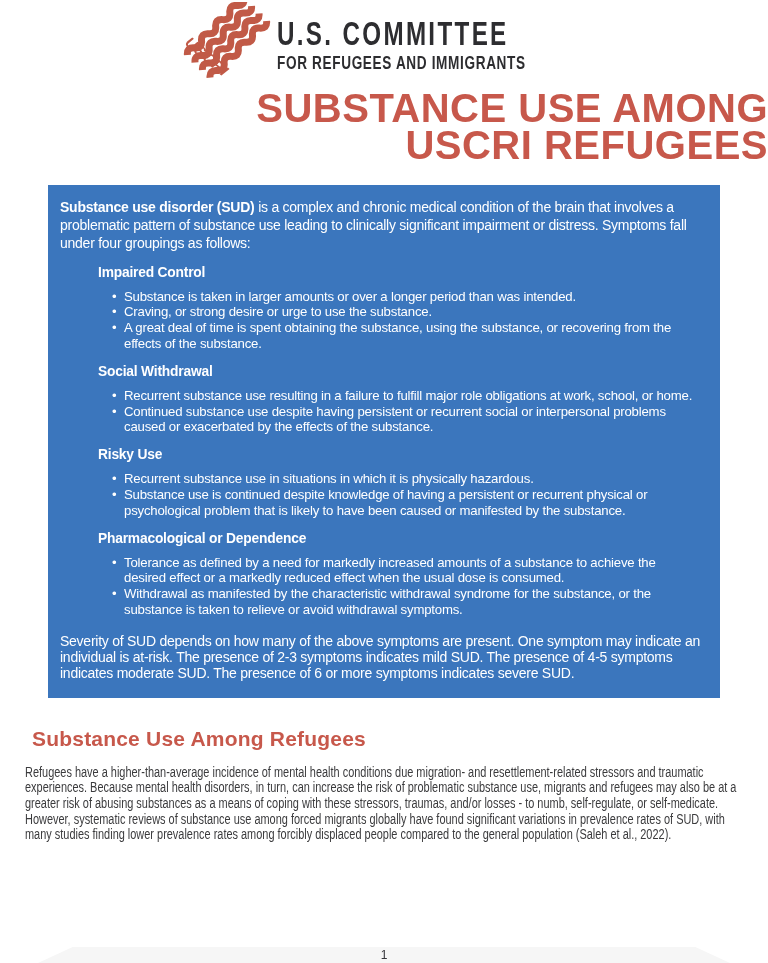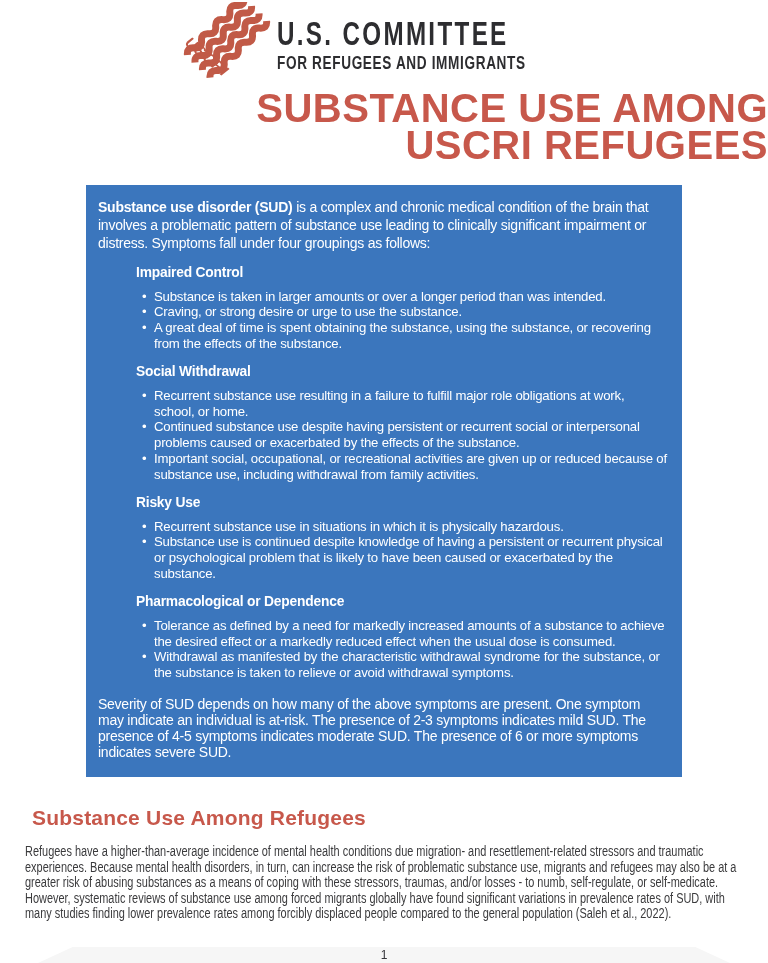--- a/index.html
+++ b/index.html
@@ -43,21 +43,21 @@
     text-align: right;
     color: var(--accent-red);
     font-weight: bold;
     font-size: 40px;
     line-height: 37px;
     letter-spacing: 0.5px;
   }
 
   
   .infobox {
-    width: 596px;
+    width: 672px;
     margin: 21px auto 0 auto;
     background: var(--box-blue);
     color: #ffffff;
     padding: 13px 14px 17px 12px;
   }
   .intro {
     margin: 0;
     font-size: 14px;
     line-height: 18.2px;
     letter-spacing: -0.25px;
@@ -69,21 +69,21 @@
     letter-spacing: -0.2px;
   }
   .sud-section h3 {
     margin: 8px; padding: 0;
     font-size: 13.8px;
     line-height: 16px;
     font-weight: bold;
   }
   .sud-section ul {
     list-style: none;
-    margin: 0; padding: 0 0 0 14px;
+    margin: 8px; padding: 0 0 0 14px;
   }
   .sud-section li { position: relative; padding-left: 12px; }
   .sud-section li::before {
     content: "\2022";
     position: absolute; left: 0; top: 0;
   }
   .severity {
     margin: 15px 0 0 0;
     font-size: 14px;
     line-height: 16px;
@@ -162,28 +162,27 @@
             <li>Substance is taken in larger amounts or over a longer period than was intended.</li>
             <li>Craving, or strong desire or urge to use the substance.</li>
             <li>A great deal of time is spent obtaining the substance, using the substance, or recovering from the effects of the substance.</li>
           </ul>
         </div>
         <div class="sud-section">
           <h3>Social Withdrawal</h3>
           <ul>
             <li>Recurrent substance use resulting in a failure to fulfill major role obligations at work, school, or home.</li>
             <li>Continued substance use despite having persistent or recurrent social or interpersonal problems caused or exacerbated by the effects of the substance.</li>
-            <li>Important social, occupational, or recreational activities are given up or reduced because of substance use, including withdrawal from family activities.</li>
           </ul>
         </div>
         <div class="sud-section">
           <h3>Risky Use</h3>
           <ul>
             <li>Recurrent substance use in situations in which it is physically hazardous.</li>
-            <li>Substance use is continued despite knowledge of having a persistent or recurrent physical or psychological problem that is likely to have been caused or exacerbated by the substance.</li>
+            <li>Substance use is continued despite knowledge of having a persistent or recurrent physical or psychological problem that is likely to have been caused or manifested by the substance.</li>
           </ul>
         </div>
         <div class="sud-section">
           <h3>Pharmacological or Dependence</h3>
           <ul>
             <li>Tolerance as defined by a need for markedly increased amounts of a substance to achieve the desired effect or a markedly reduced effect when the usual dose is consumed.</li>
             <li>Withdrawal as manifested by the characteristic withdrawal syndrome for the substance, or the substance is taken to relieve or avoid withdrawal symptoms.</li>
           </ul>
         </div>
       </div>

